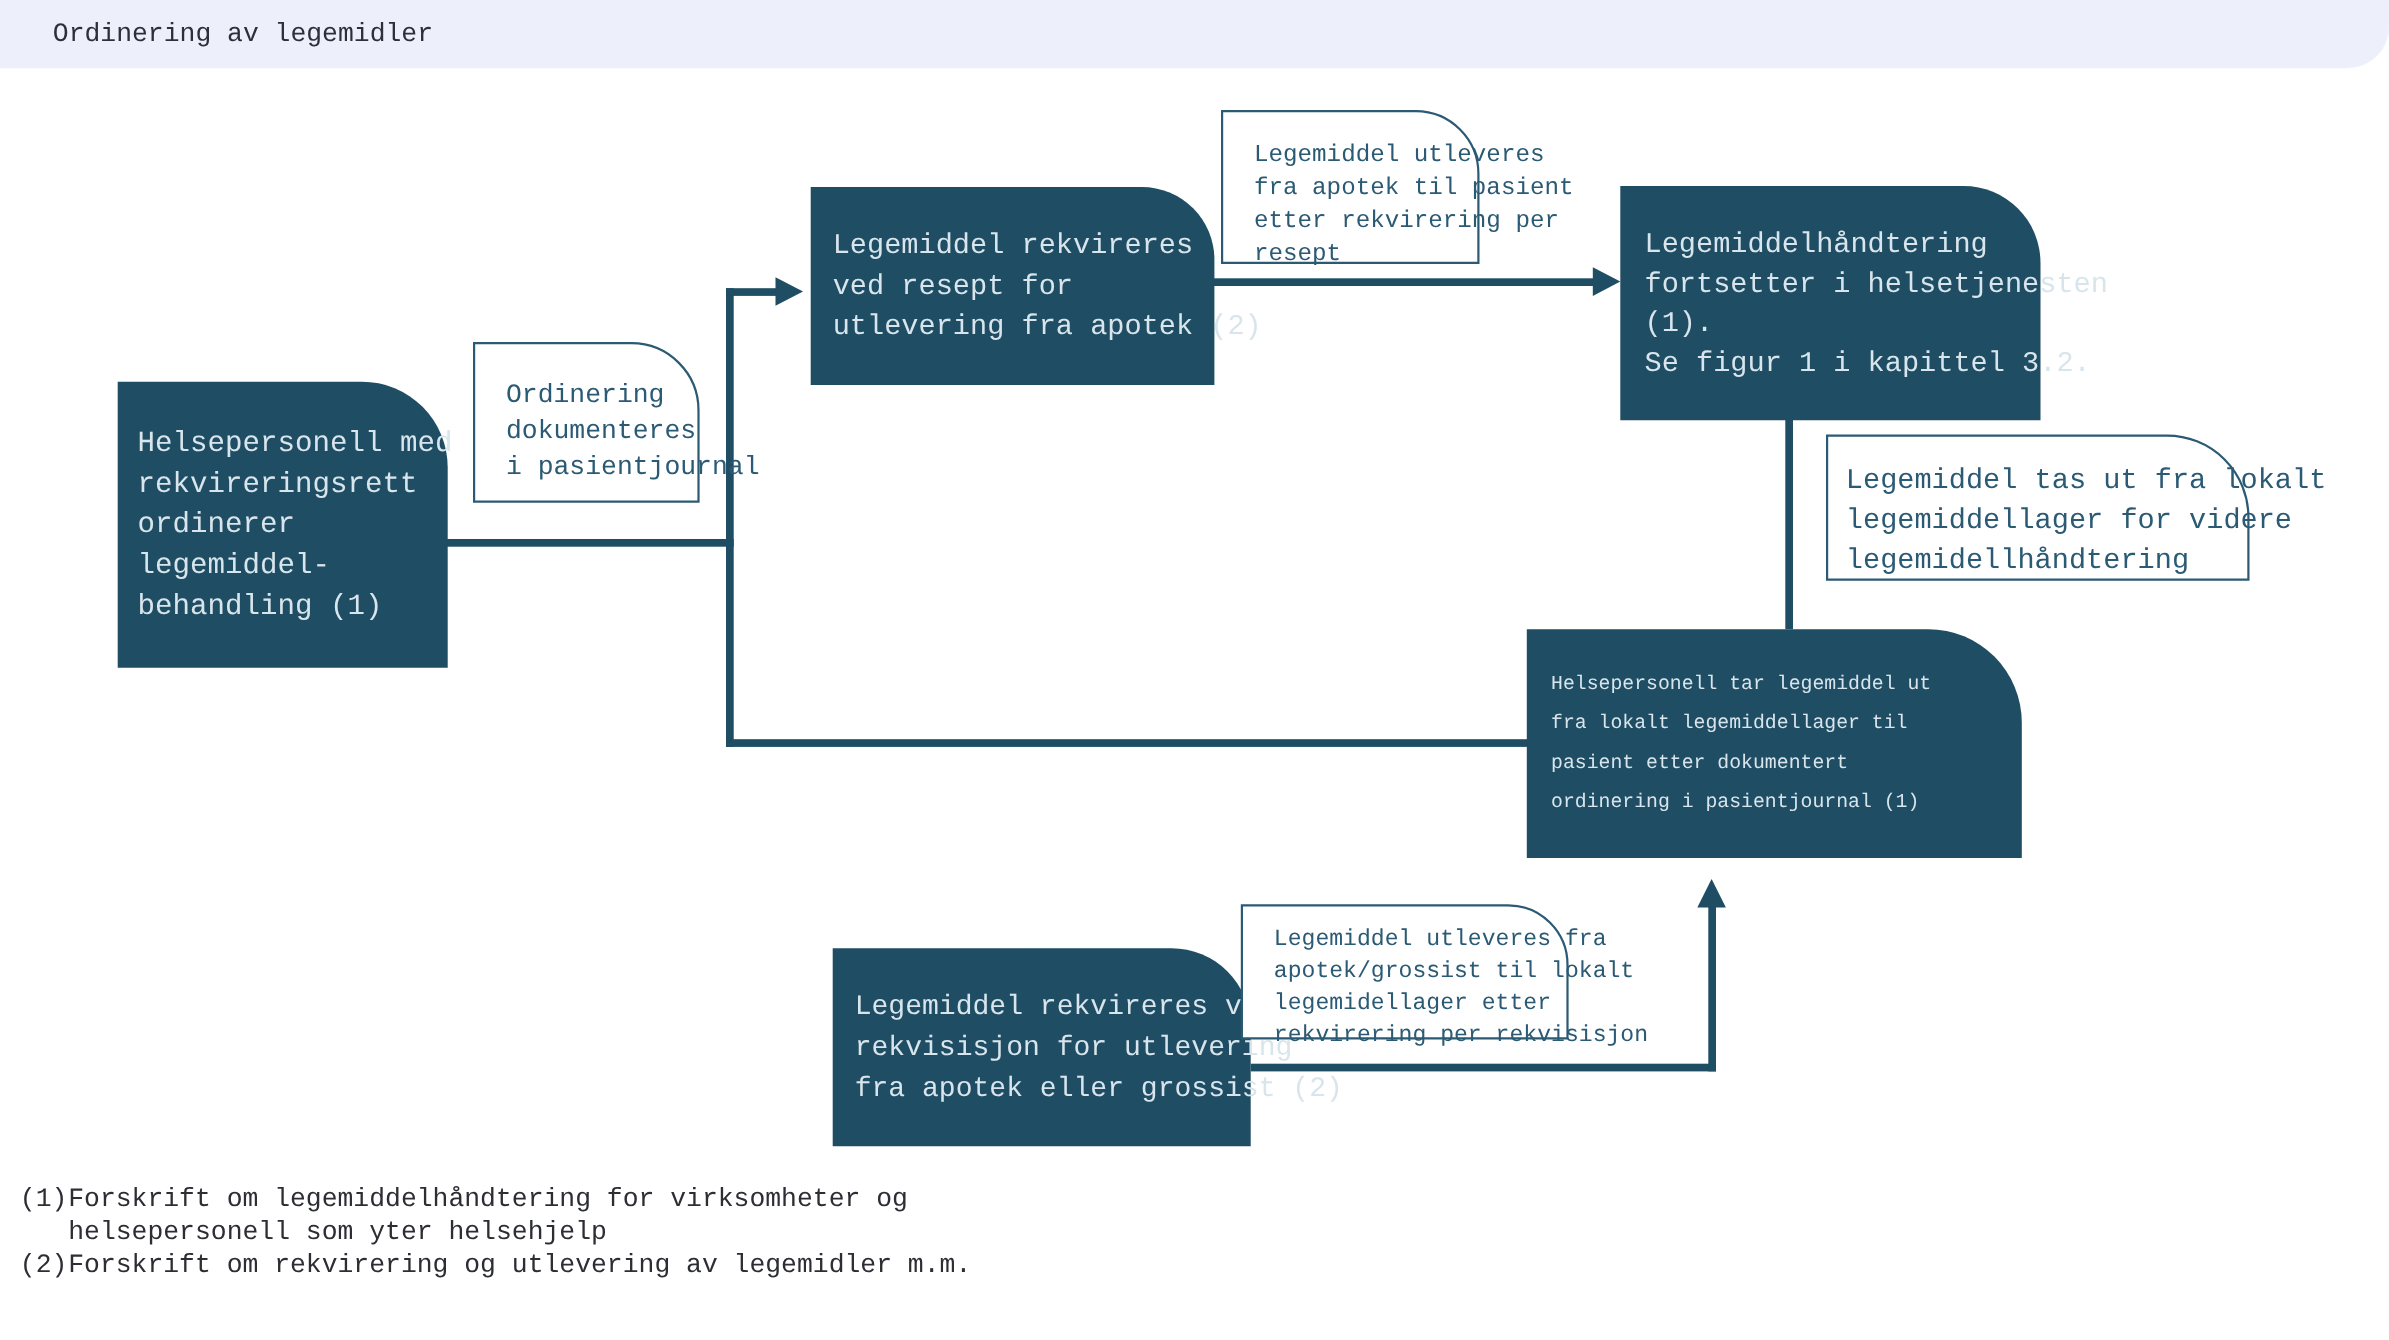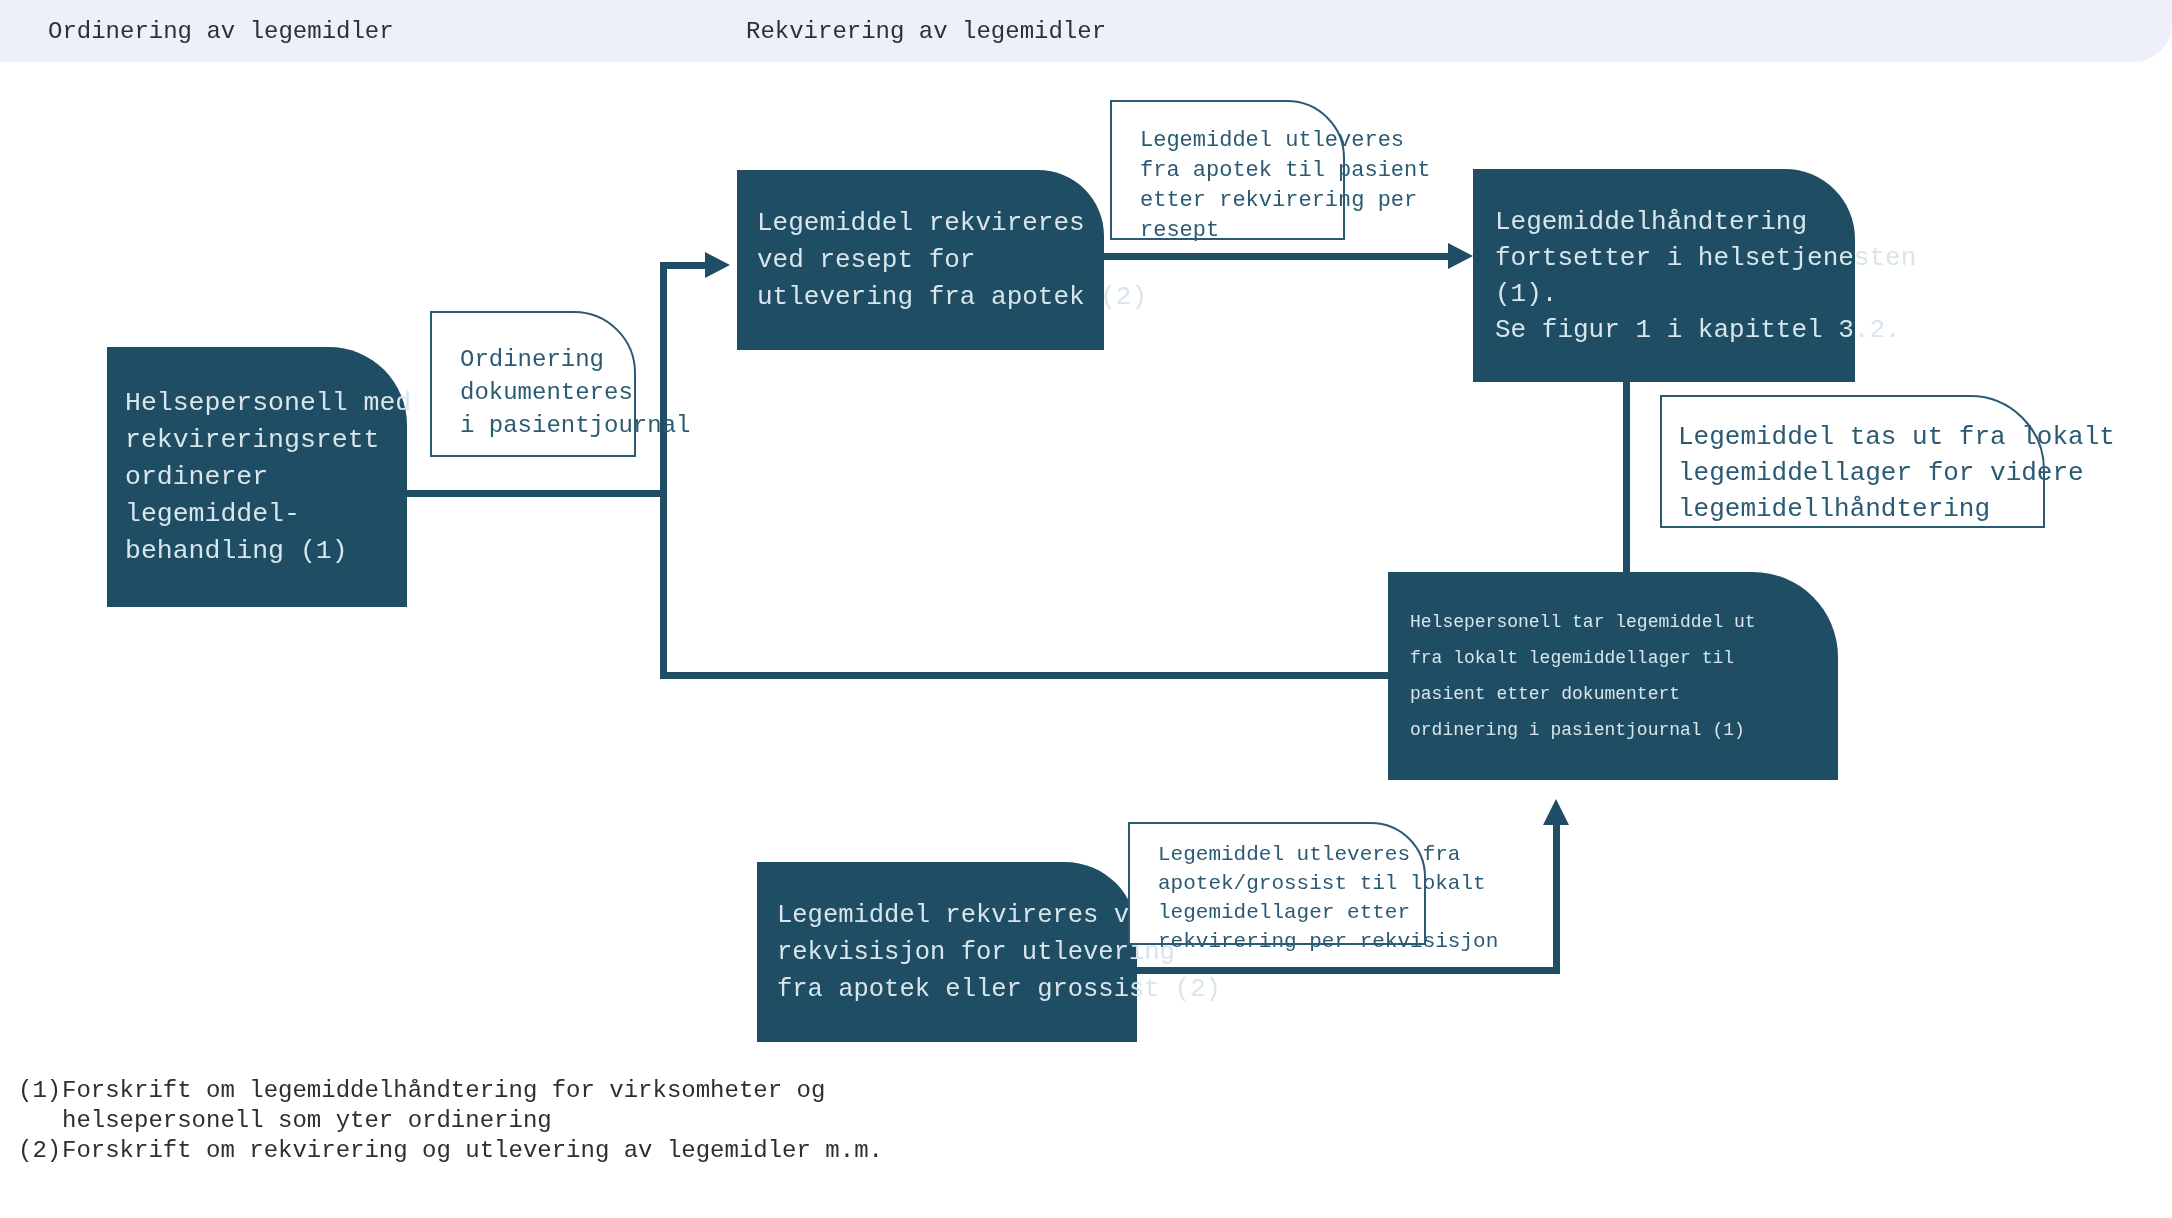--- a/index.html
+++ b/index.html
@@ -97,21 +97,20 @@
   .footnote-marker { width: 44px; flex: 0 0 44px; }
   .footnote-text { white-space: pre-line; }
 </style>
 </head>
 <body>
 
 <div class="canvas">
 
   <div class="header-band"></div>
   <div class="header-label" id="hlabel-0">Ordinering av legemidler</div>
-  <div class="header-label" id="hlabel-1">Rekvirering av legemidler</div>
 
   <div class="hline" id="line-out-node0"></div>
   <div class="vline" id="line-branch-v"></div>
   <div class="hline" id="line-to-node1"></div>
   <div class="hline" id="line-to-node3"></div>
   <div class="hline" id="line-node1-node2"></div>
   <div class="vline" id="line-node3-node2"></div>
   <div class="hline" id="line-node4-h"></div>
   <div class="vline" id="line-node4-v"></div>
 
@@ -153,21 +152,21 @@
 legemidellhåndtering</div>
   <div class="note" id="note-3">Legemiddel utleveres fra
 apotek/grossist til lokalt
 legemidellager etter
 rekvirering per rekvisisjon</div>
 
   <div class="footnotes">
     <div class="footnote-item">
       <span class="footnote-marker">(1)</span>
       <span class="footnote-text">Forskrift om legemiddelhåndtering for virksomheter og
-helsepersonell som yter ordinering</span>
+helsepersonell som yter helsehjelp</span>
     </div>
     <div class="footnote-item">
       <span class="footnote-marker">(2)</span>
       <span class="footnote-text">Forskrift om rekvirering og utlevering av legemidler m.m.</span>
     </div>
   </div>
 
 </div>
 
 </body></html>

